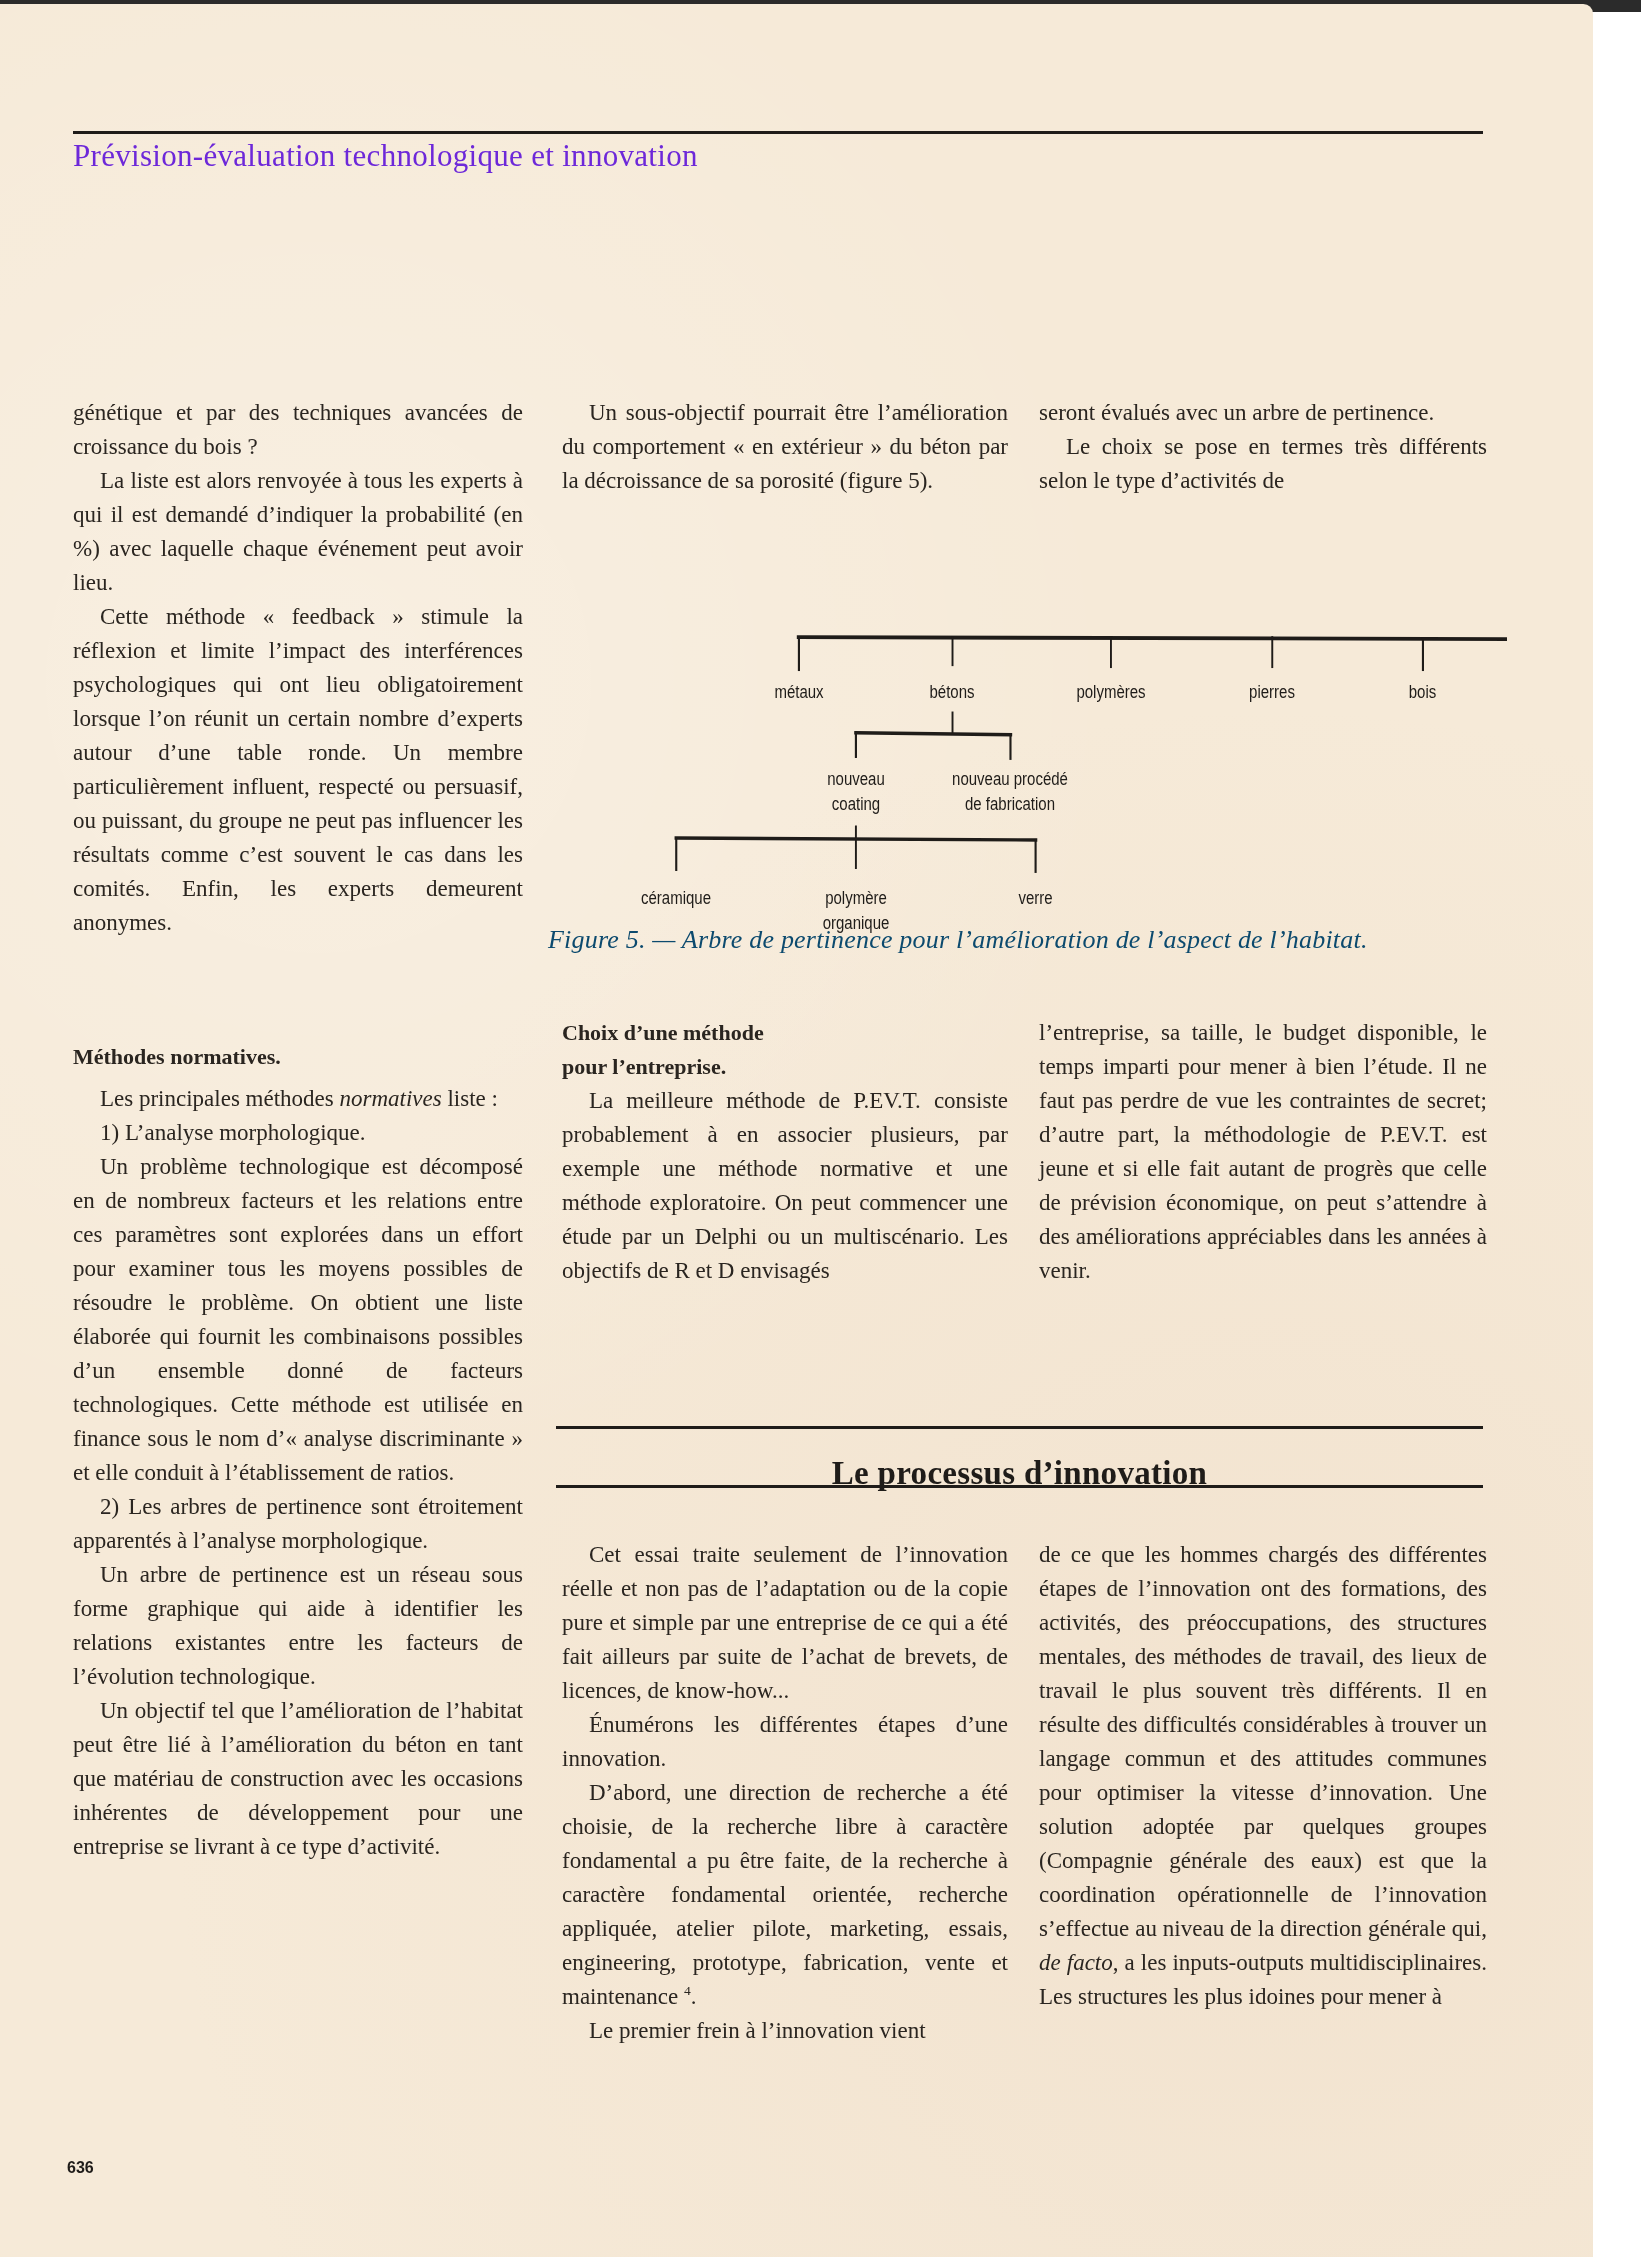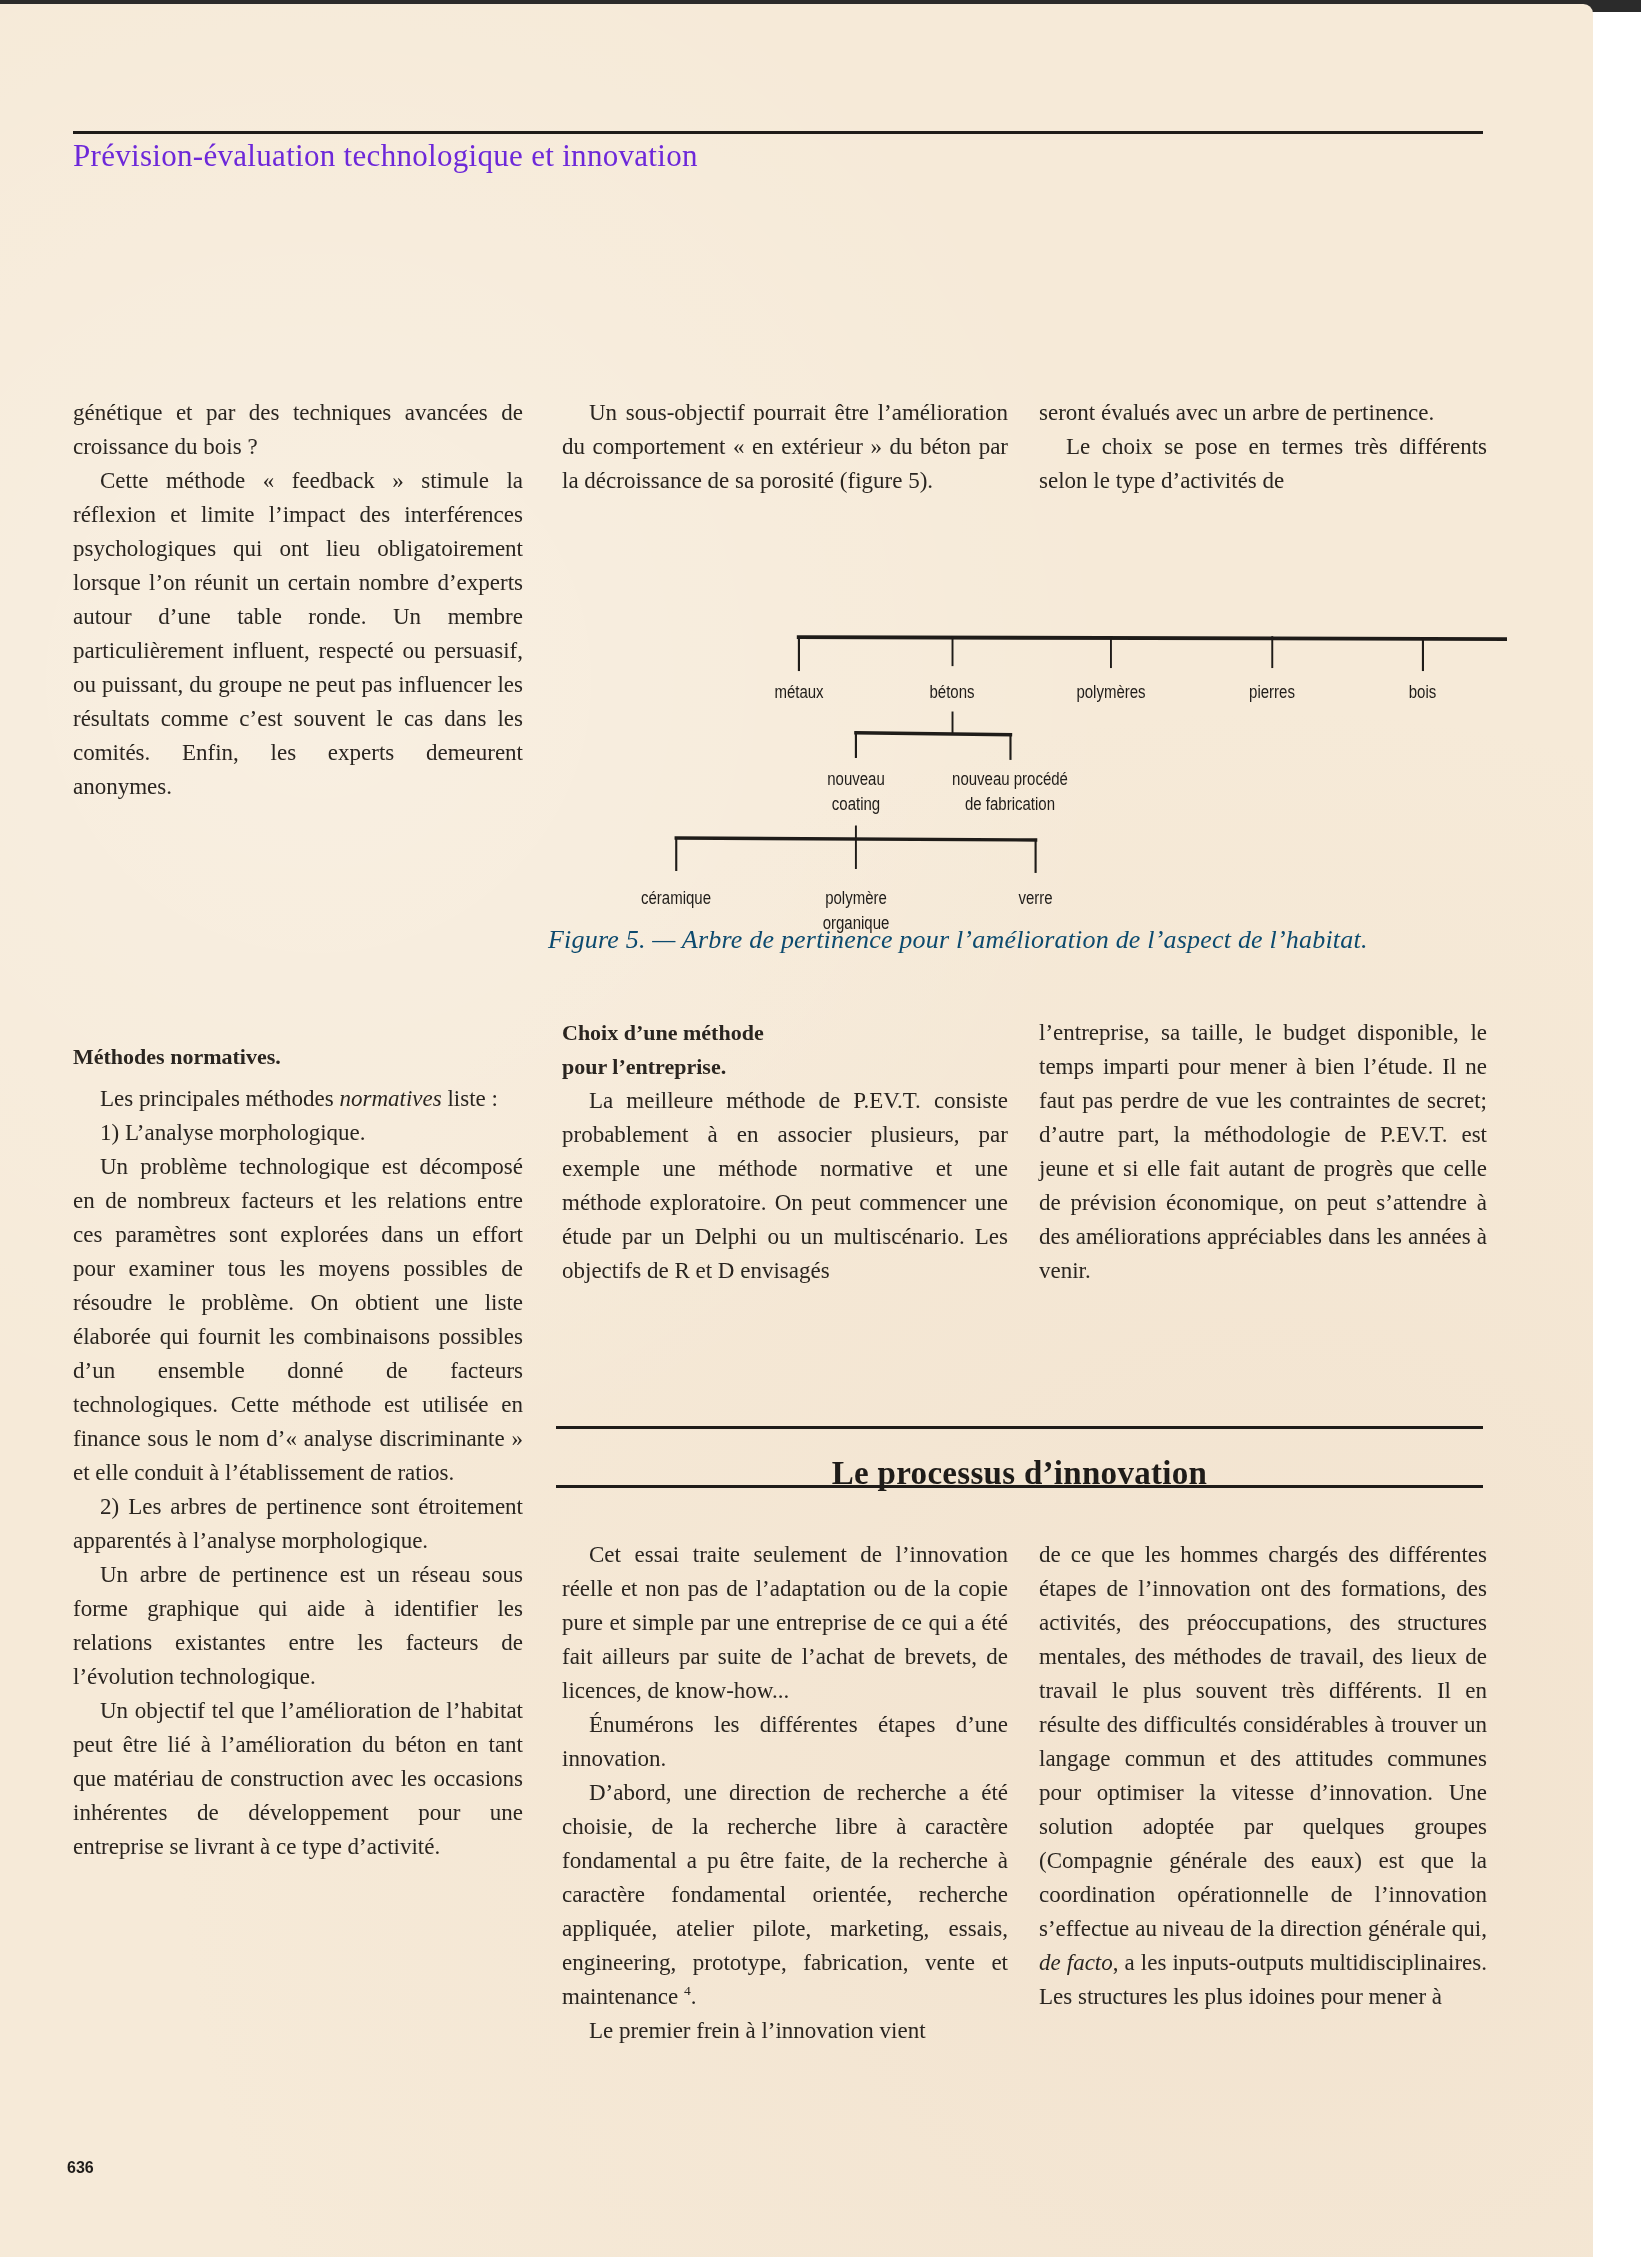--- a/index.html
+++ b/index.html
@@ -64,20 +64,21 @@
 <div class="top-band"></div>
 
 <div class="paper">
 </div>
 
 <div class="header-rule"></div>
 <div class="running-title">Prévision-évaluation technologique et innovation</div>
 
 <div class="col col1" style="top:396px;">
   <p>génétique et par des techniques avancées de croissance du bois ?</p>
+  <p class="indent">La liste est alors renvoyée à tous les experts à qui il est demandé d’indiquer la probabilité (en %) avec laquelle chaque événement peut avoir lieu.</p>
   <p class="indent">Cette méthode « feedback » stimule la réflexion et limite l’impact des interférences psychologiques qui ont lieu obligatoirement lorsque l’on réunit un certain nombre d’experts autour d’une table ronde. Un membre particulièrement influent, respecté ou persuasif, ou puissant, du groupe ne peut pas influencer les résultats comme c’est souvent le cas dans les comités. Enfin, les experts demeurent anonymes.</p>
 </div>
 
 <div class="col col2" style="top:396px;">
   <p class="indent">Un sous-objectif pourrait être l’amélioration du comportement « en extérieur » du béton par la décroissance de sa porosité (figure 5).</p>
 </div>
 
 <div class="col col3" style="top:396px;">
   <p>seront évalués avec un arbre de pertinence.</p>
   <p class="indent">Le choix se pose en termes très différents selon le type d’activités de</p>

